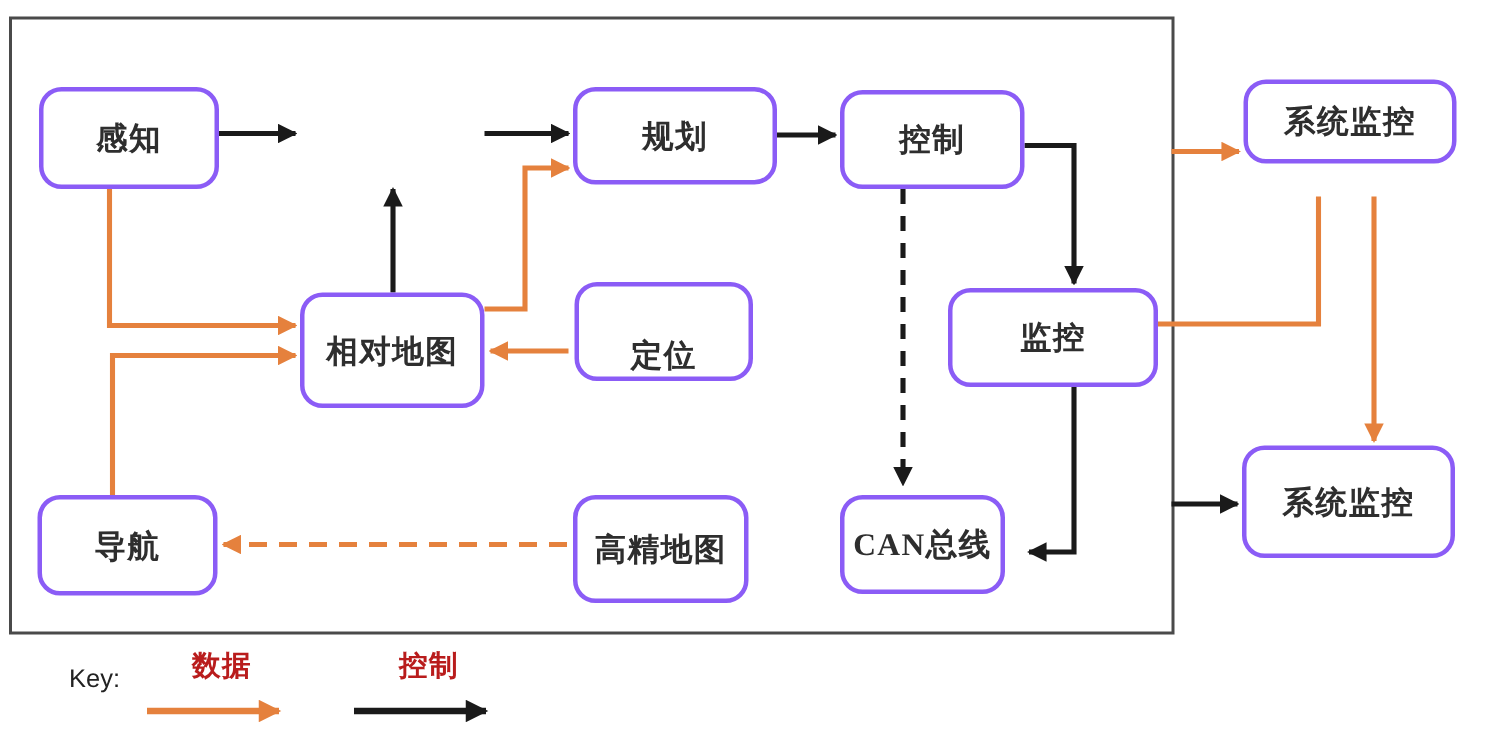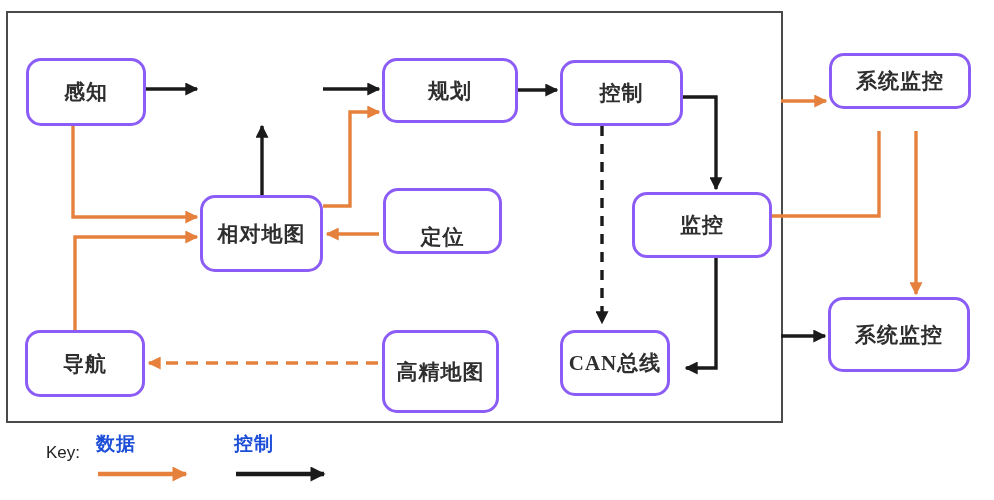--- a/index.html
+++ b/index.html
@@ -33,34 +33,34 @@
     box-sizing:border-box;
   }
   .n-perception{left:26px;top:58px;width:120px;height:68px;}
   .n-prediction{left:200px;top:57px;width:123px;height:66px;}
   .n-planning{left:382px;top:58px;width:136px;height:65px;}
   .n-control{left:560px;top:60px;width:123px;height:66px;}
   .n-relative-map{left:200px;top:195px;width:123px;height:77px;}
   .n-localization{left:383px;top:188px;width:119px;height:66px;align-items:flex-end;}
   .n-monitor{left:632px;top:192px;width:140px;height:66px;}
   .n-navigation{left:25px;top:330px;width:120px;height:67px;}
-  .n-hd-map{left:382px;top:330px;width:117px;height:83px;}
+  .n-hd-map{left:382px;top:330px;width:117px;height:72px;}
   .n-can-bus{left:560px;top:330px;width:110px;height:66px;}
   .n-system-monitor{left:829px;top:53px;width:142px;height:56px;}
   .n-hmi{left:828px;top:297px;width:142px;height:75px;}
 
   .legend-key{
     position:absolute;left:46px;top:443px;
     font-size:17px;color:#222222;
   }
   .legend-label{
     position:absolute;top:431px;
     font-family:"Liberation Serif","DejaVu Serif",serif;
-    font-weight:bold;font-size:19px;color:#1d4ed8;
-    width:104px;letter-spacing:1px;
+    font-weight:bold;font-size:19px;color:#b91c1c;
+    width:104px;text-align:center;letter-spacing:1px;
   }
   .legend-data{left:96px;}
   .legend-control{left:234px;}
 
   .watermark{
     position:absolute;left:798px;top:440px;width:180px;
     font-size:27px;color:#d2d0cc;letter-spacing:1px;
     text-shadow:1px 1px 0 #ffffff;
     white-space:nowrap;
   }

